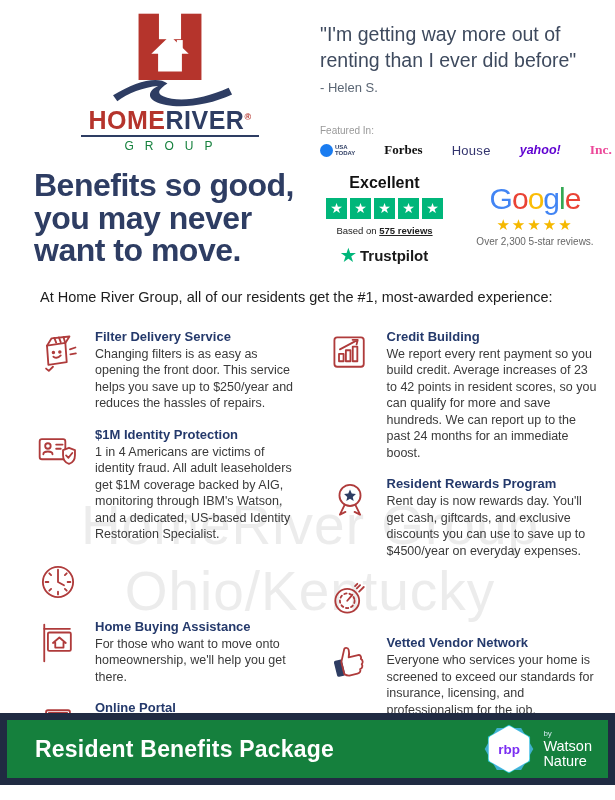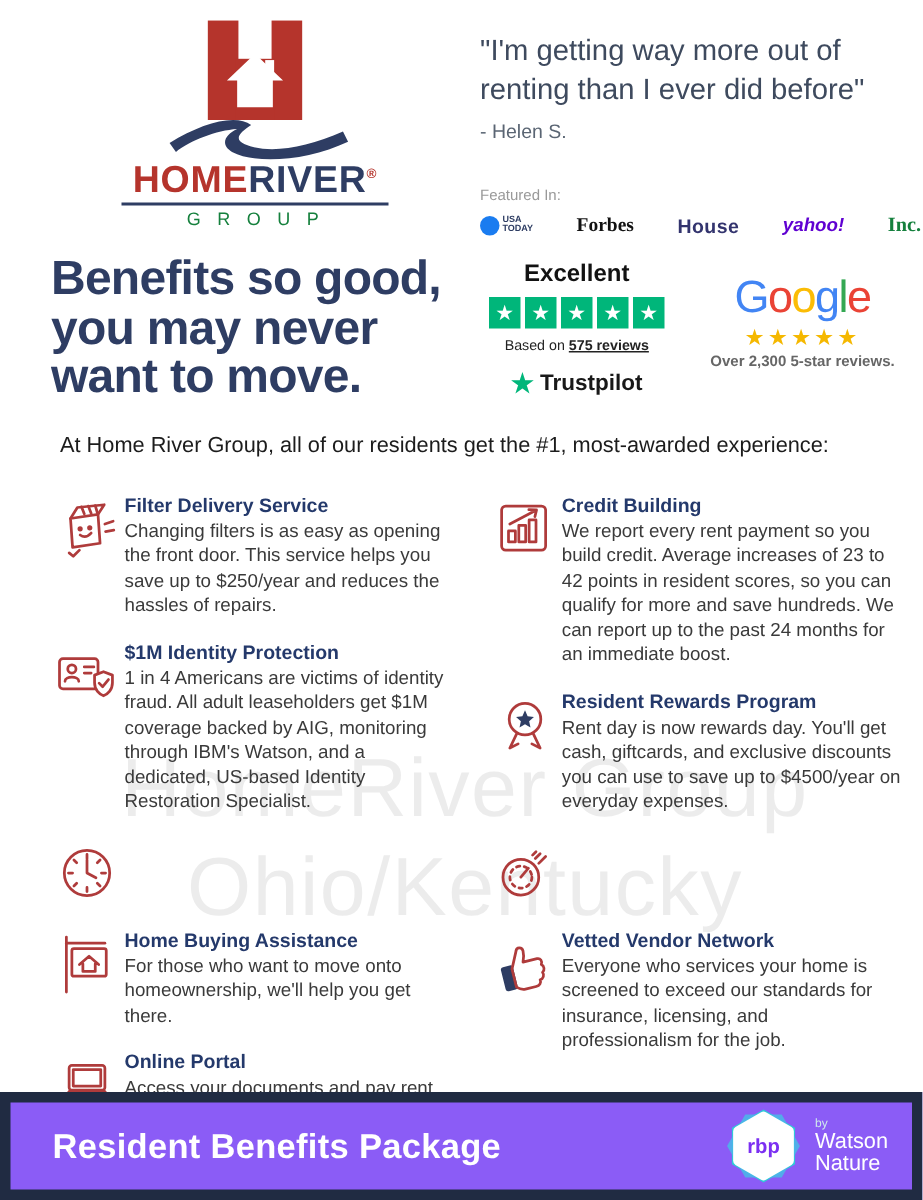--- a/index.html
+++ b/index.html
@@ -33,56 +33,56 @@
   .headline { margin:16px 0 0 14px; color:#2E3D63; font-weight:800; font-size:32px; line-height:1.02; letter-spacing:-0.5px; }
   .top-right { width:277px; margin-left:auto; padding-top:10px; }
   .quote { font-size:19.5px; line-height:1.32; color:#3E4A5E; font-weight:500; }
   .quote-author { font-size:13px; color:#5A6573; margin-top:7px; }
   .featured-label { font-size:10px; color:#999; margin-top:30px; }
   .featured-row { display:flex; align-items:center; gap:29px; margin-top:6px; }
   .usat { display:flex; align-items:center; gap:2px; }
   .usat-dot { width:13px; height:13px; border-radius:50%; background:#1A7CF0; display:inline-block; }
   .usat-text { font-size:6px; line-height:1.05; color:#2E3D63; font-weight:bold; white-space:pre-line; }
   .forbes { font-family:"Liberation Serif", serif; font-weight:bold; font-size:13px; color:#111; }
-  .house { font-weight:bold; font-size:13px; color:#33346E; letter-spacing:0.3px; }
+  .house { font-weight:normal; font-size:13px; color:#33346E; letter-spacing:0.3px; }
   .yahoo { font-weight:bold; font-style:italic; font-size:12.5px; color:#5F01D1; }
-  .inc { font-family:"Liberation Serif", serif; font-weight:bold; font-size:13.5px; color:#15803d; }
+  .inc { font-family:"Liberation Serif", serif; font-weight:bold; font-size:13.5px; color:#ec4899; }
   
   .reviews-row { display:flex; gap:30px; margin-top:16px; padding-left:6px; }
   .tp-block { width:118px; text-align:center; }
   .tp-title { font-size:16px; font-weight:bold; color:#121212; }
   .tp-stars { display:flex; justify-content:center; gap:3px; margin-top:6px; }
   .tp-star { width:21px; height:21px; background:#00B67A; color:#fff; font-size:14px; line-height:21px; display:inline-block; }
   .tp-based { font-size:9.5px; color:#222; margin-top:6px; }
   .tp-based b { text-decoration:underline; cursor:pointer; }
   .tp-brand { margin-top:9px; font-size:15px; font-weight:bold; color:#191919; display:flex; align-items:center; justify-content:center; gap:4px; }
   .tp-brand-star { color:#00B67A; font-size:17px; }
   .g-block { width:140px; text-align:center; padding-top:10px; }
   .g-logo { font-size:30px; font-weight:500; letter-spacing:-1px; line-height:1; }
   .g-b { color:#4285F4; } .g-r { color:#EA4335; } .g-y { color:#FBBC05; } .g-g { color:#34A853; }
   .g-stars { color:#F5B800; font-size:15px; letter-spacing:2px; margin-top:2px; }
-  .g-caption { font-size:10px; color:#666; margin-top:2px;font-weight:bold; }
+  .g-caption { font-size:10px; color:#666; margin-top:2px; }
   
   .intro { position:relative; z-index:1; margin:22px 0 0 40px; font-size:14.5px; color:#1C1C1C; }
   
   .benefits { position:relative; z-index:1; display:flex; gap:24px; padding:24px 14px 0 34px; }
   .col { display:flex; flex-direction:column; }
   .col-left { width:268px; }
   .col-right { width:276px; }
-  .benefit { display:flex; gap:1px; margin-bottom:15px; align-items:flex-start; }
+  .benefit { display:flex; gap:13px; margin-bottom:15px; align-items:flex-start; }
   .benefit-icon { flex:none; width:48px; display:flex; justify-content:center; padding-top:2px; }
   .benefit-title { font-size:13px; font-weight:bold; color:#24396B; margin-bottom:2px; }
   .benefit-desc { font-size:12.5px; color:#3A3A3A; line-height:1.32; }
   .benefit-more { align-items:center; margin-top:6px; }
   .benefit-more .benefit-title { font-size:14px; margin-bottom:0; }
   
   .footer {
-    position:absolute; left:0; bottom:0; z-index:2;
+    position:absolute; left:0; bottom:15px; z-index:2;
     width:615px; height:72px;
-    background:#8b5cf6; border:7px solid #202B42;
+    background:#15803d; border:7px solid #202B42;
     display:flex; align-items:center; justify-content:space-between;
     padding:0 16px 0 28px;
   }
   .footer-title { color:#fff; font-size:23px; font-weight:bold; letter-spacing:0.2px; }
   .rbp-lockup { display:flex; align-items:center; gap:7px; }
   .sn-by { color:#CFE9EC; font-size:8px; vertical-align:top; display:block; margin-bottom:1px; }
   .sn-lines { color:#fff; font-size:14.5px; line-height:1.02; font-weight:500; }
   svg.icon { stroke:#AF3B3B; fill:none; stroke-width:2; stroke-linecap:round; stroke-linejoin:round; }
 </style>
 </head>

